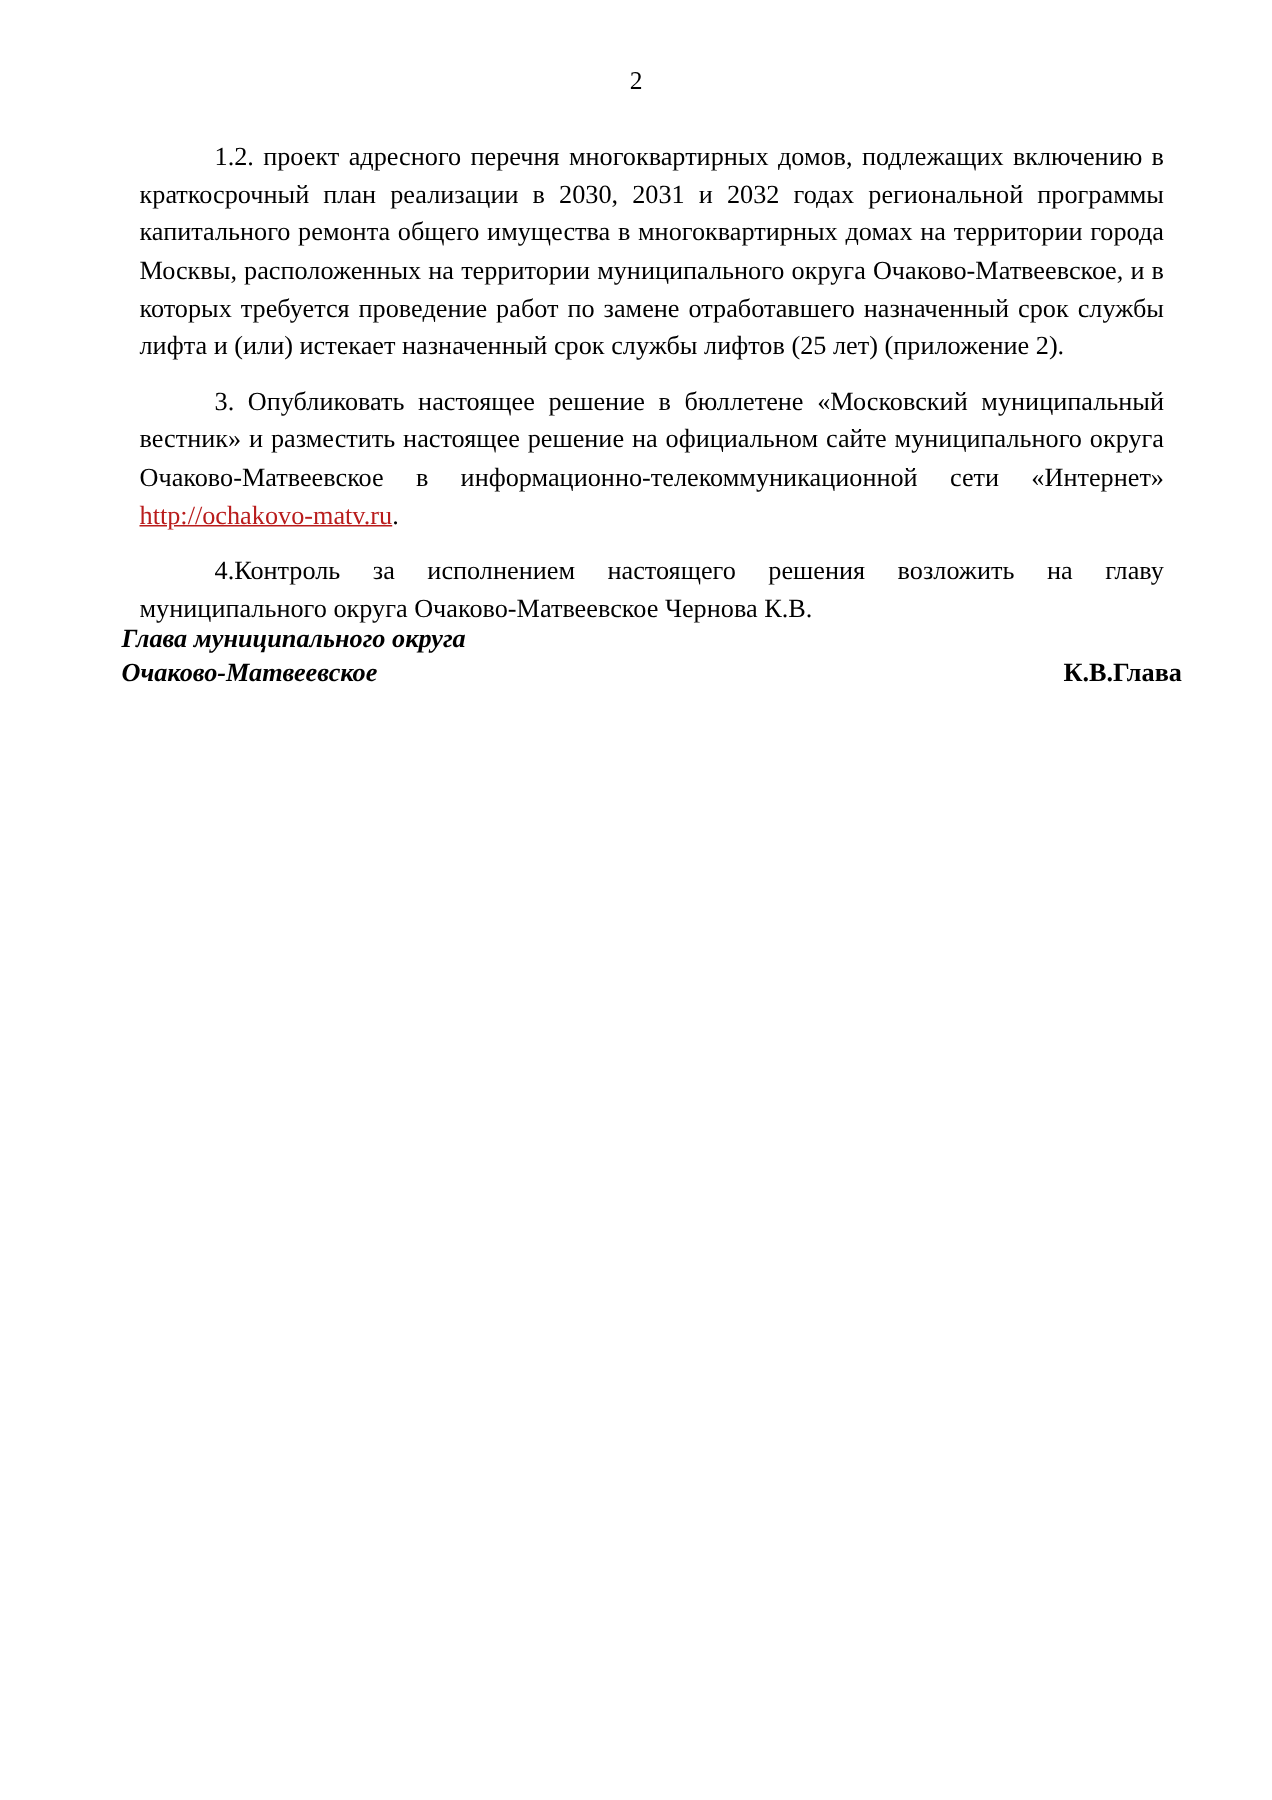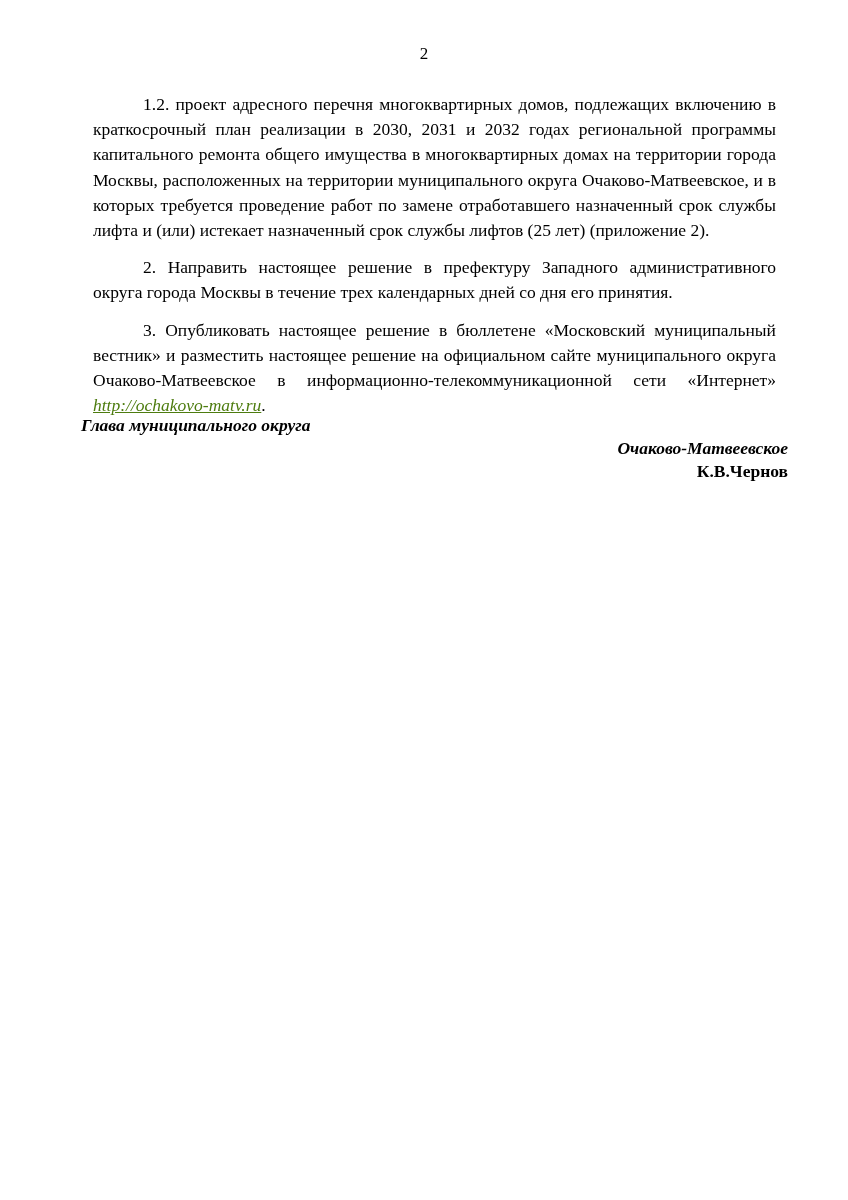--- a/index.html
+++ b/index.html
@@ -61,47 +61,46 @@
     font-size: 17.5px;
     line-height: 23px;
     display: block;
     font-style: italic;
   }
   .sig-row {
     display: flex;
     justify-content: space-between;
     align-items: flex-end;
     width: 707px;
-    flex-direction: column;
   }
   .sig-name {
     font-weight: bold;
     font-size: 17.5px;
     line-height: 23px;
   }
 </style>
 </head>
 <body>
 
 <div class="page">
 
   <div class="page-number">2</div>
 
   <div class="content">
 
     <p class="para">1.2. проект адресного перечня многоквартирных домов, подлежащих включению в краткосрочный план реализации в 2030, 2031 и 2032 годах региональной программы капитального ремонта общего имущества в многоквартирных домах на территории города Москвы, расположенных на территории муниципального округа Очаково-Матвеевскоe, и в которых требуется проведение работ по замене отработавшего назначенный срок службы лифта и (или) истекает назначенный срок службы лифтов (25 лет) (приложение 2).</p>
 
-    <p class="para">2. Направить настоящее решение в префектуру Западного административного округа города Москвы в течение трех календарных дней со дня его принятия.</p>
 
-    <p class="para"><span>3. Опубликовать настоящее решение в бюллетене «Московский муниципальный вестник» и разместить настоящее решение на официальном сайте муниципального округа Очаково-Матвеевское в информационно-телекоммуникационной сети «Интернет» </span><a class="link" style="color: #4d7c0f; font-style: italic;">http://ochakovo-matv.ru</a><span>.</span></p>
+    <p class="para"><span>3. Опубликовать настоящее решение в бюллетене «Московский муниципальный вестник» и разместить настоящее решение на официальном сайте муниципального округа Очаково-Матвеевское в информационно-телекоммуникационной сети «Интернет» </span><a class="link" style="color: #b91c1c;">http://ochakovo-matv.ru</a><span>.</span></p>
 
+    <p class="para">4.Контроль за исполнением настоящего решения возложить на главу муниципального округа Очаково-Матвеевское Чернова К.В.</p>
 
   </div>
 
   <div class="signature">
     <span class="sig-line">Глава муниципального округа</span>
     <div class="sig-row">
       <span class="sig-line">Очаково-Матвеевское</span>
-      <span class="sig-name">К.В.Чернов</span>
+      <span class="sig-name">К.В.Глава</span>
     </div>
   </div>
 
 </div>
 
 </body></html>

